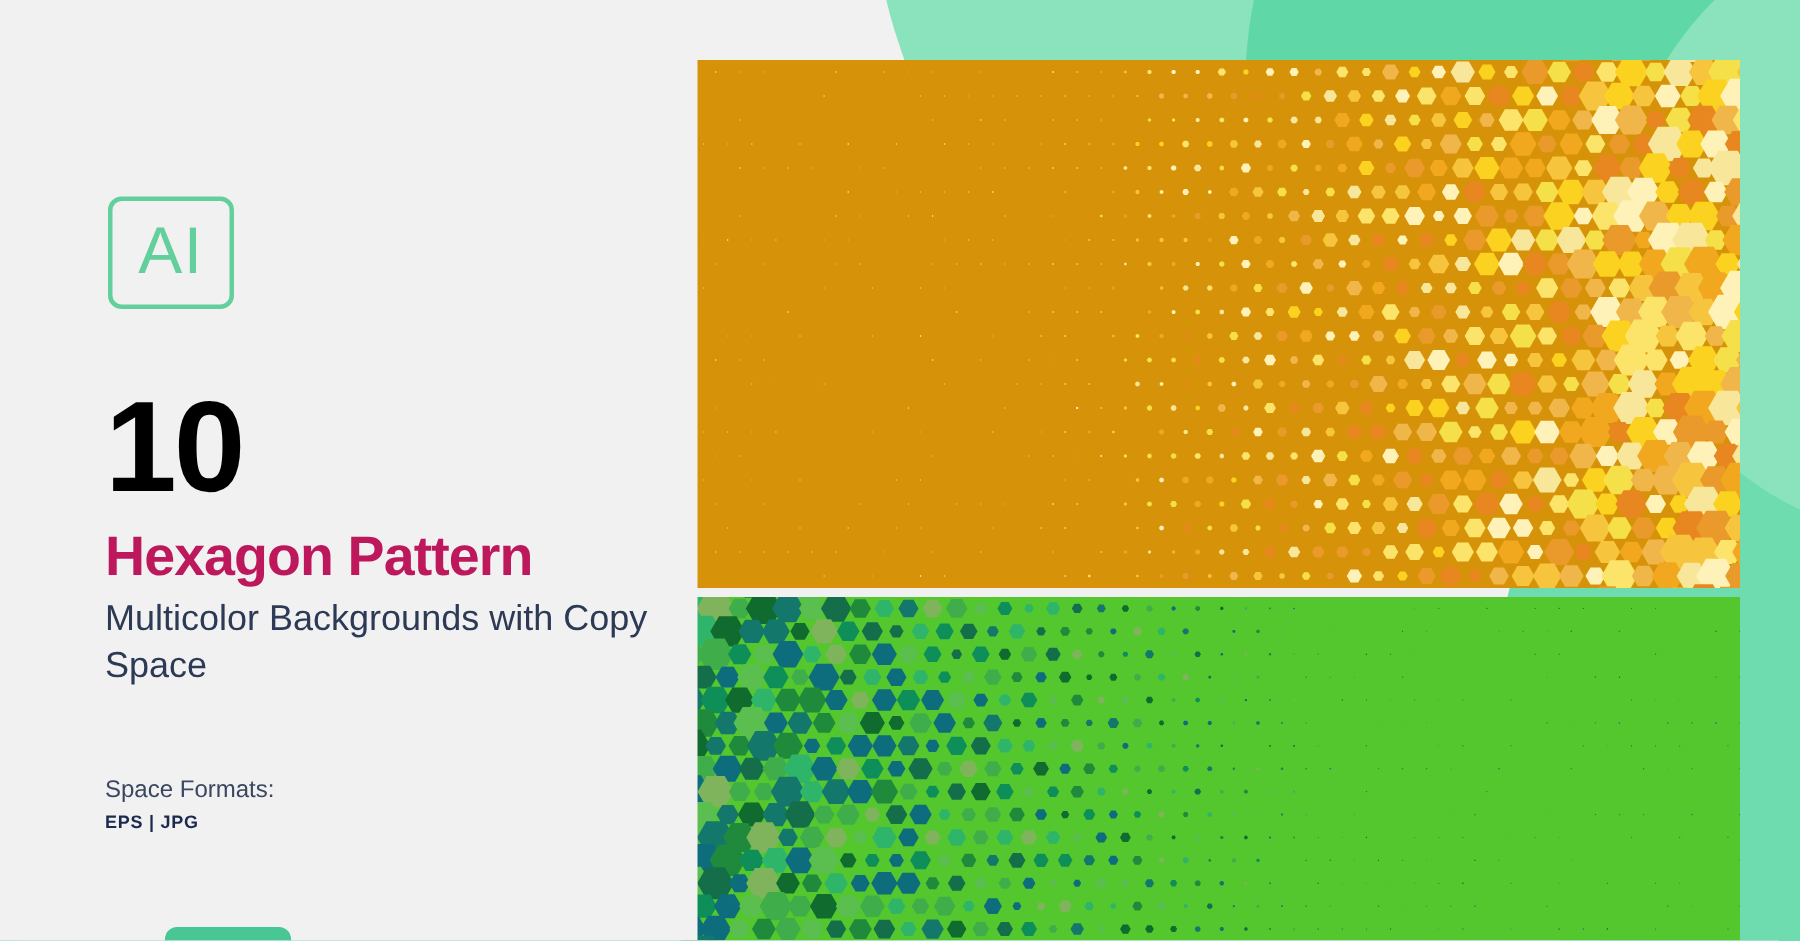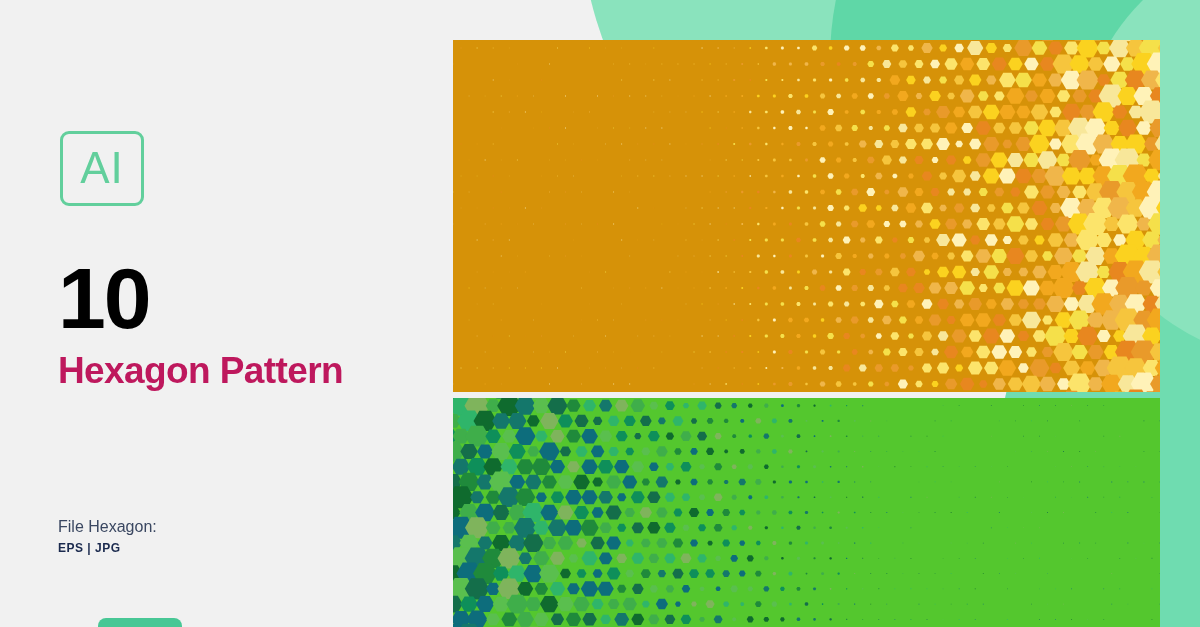--- a/index.html
+++ b/index.html
@@ -42,21 +42,21 @@
   #blob-bottom-strip {
     position:absolute;
     left:1040px; top:340px;
     width:300px; height:300px;
     background:#7fdfb6;
     border-radius:0;
   }
 
   
   #info-panel {
-    position:absolute; left:0; top:0;
+    position:absolute; left:12px; top:0;
     width:453px; height:627px;
     background:#f1f1f1;
     z-index:6;
   }
   #ai-badge {
     position:absolute; left:60px; top:131px;
     width:84px; height:75px;
     border:3px solid #62cf9c;
     border-radius:9px;
     display:flex; align-items:center; justify-content:center;
@@ -1793,21 +1793,22 @@
   <div id="info-panel">
 
     <div id="ai-badge">
       <span id="ai-badge-label">AI</span>
     </div>
 
     <div id="count-number">10</div>
 
     <div id="title-main">Hexagon Pattern</div>
 
+    <div id="title-sub">Multicolor Backgrounds with Copy Space</div>
 
-    <div id="formats-label">File Hexagon:</div>
+    <div id="formats-label">Space Formats:</div>
 
     <div id="formats-value">EPS  |  JPG</div>
 
     <button id="cta-button"></button>
   </div>
 
 </div>
 
 </body></html>

